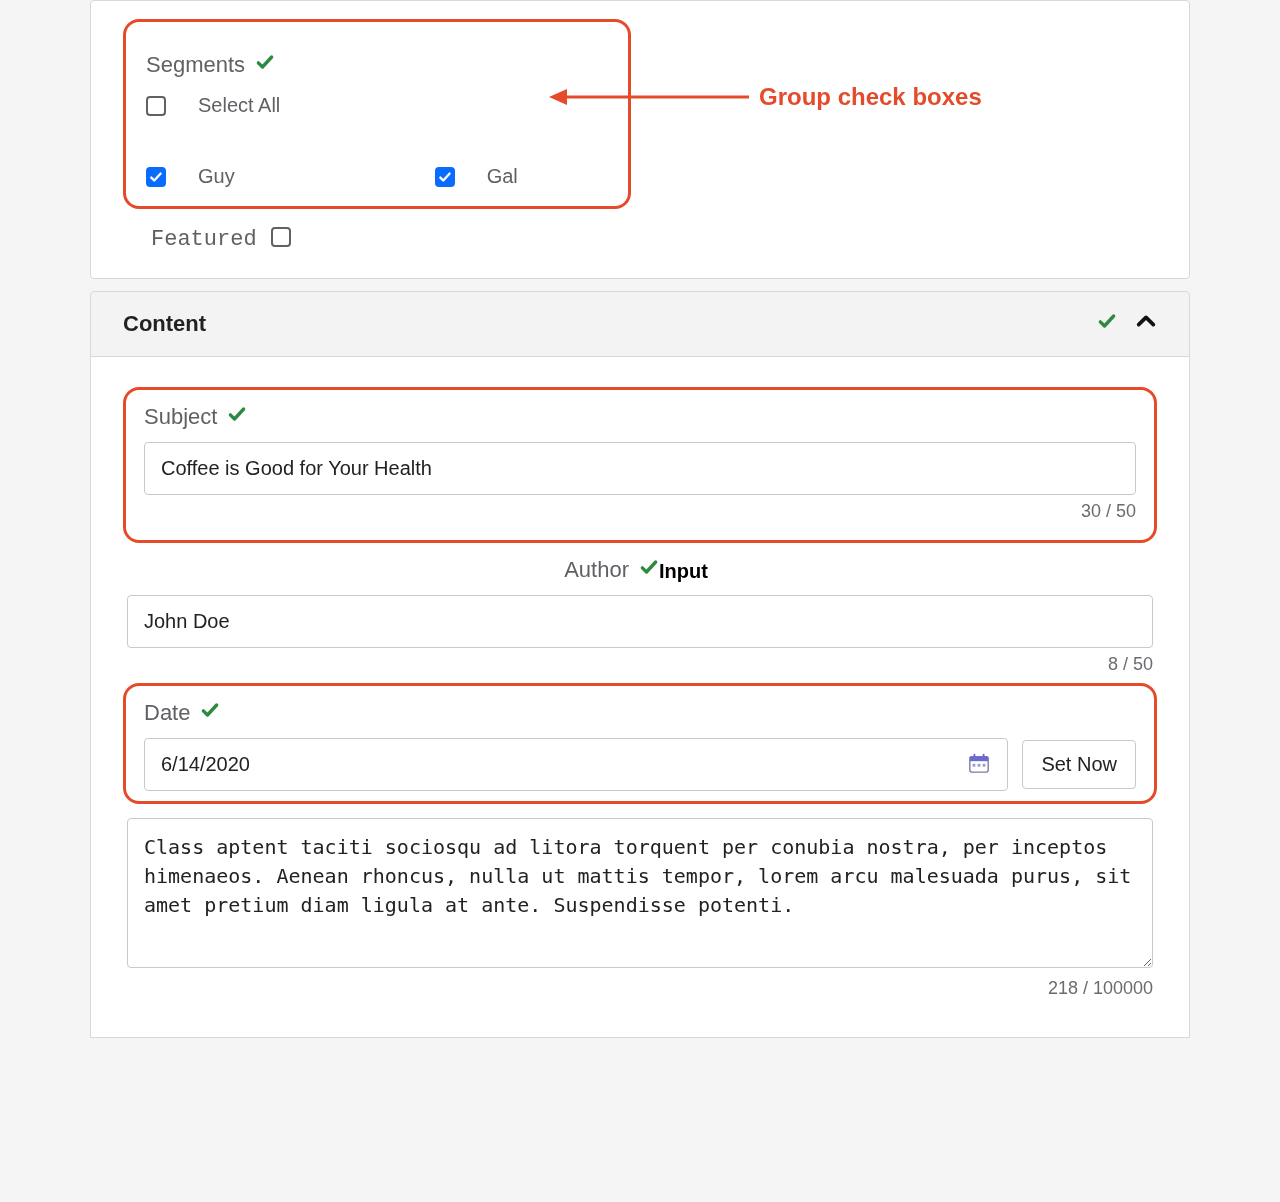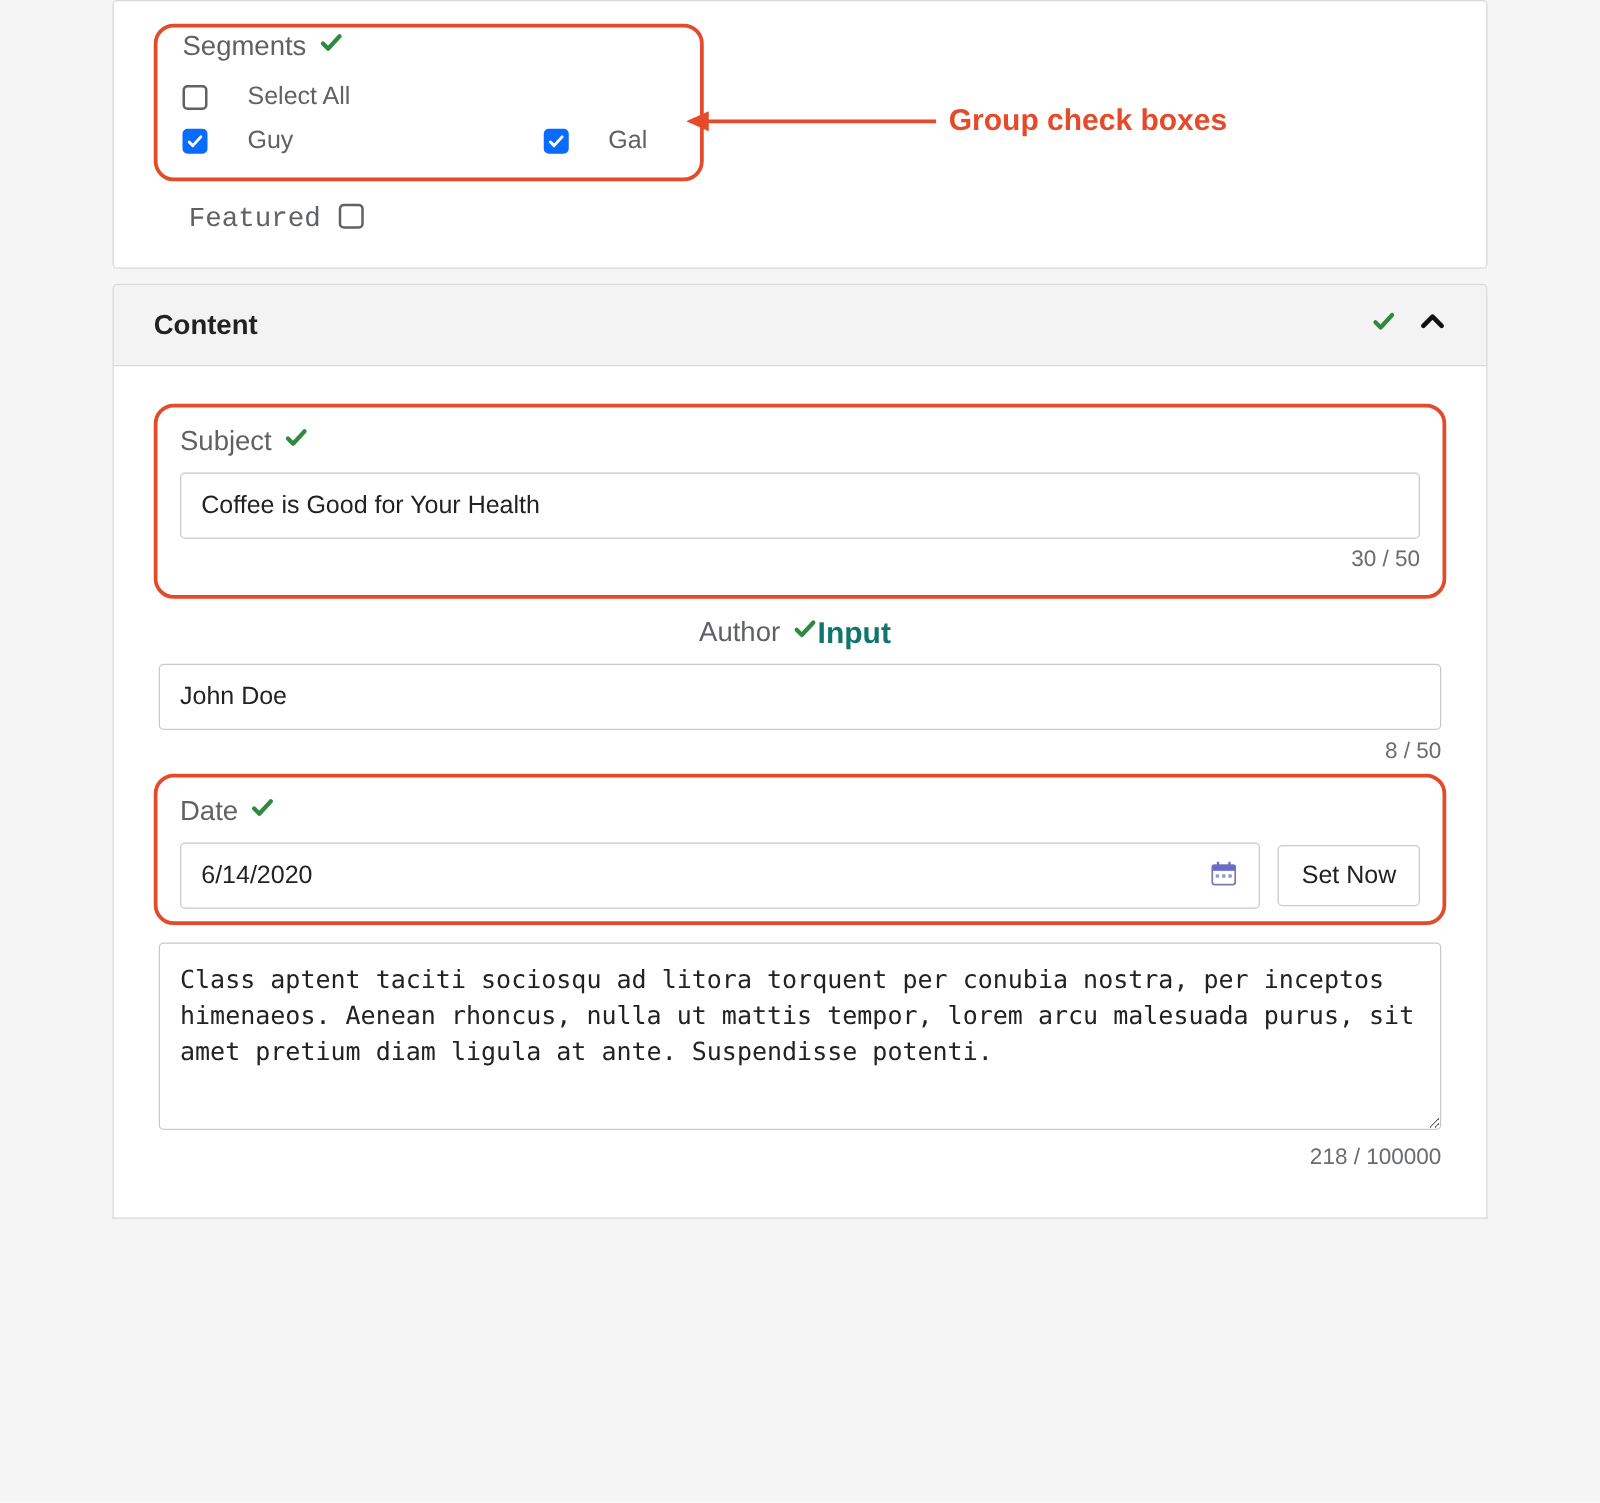--- a/index.html
+++ b/index.html
@@ -31,28 +31,28 @@
   border-radius: 4px 4px 0 0;
   padding: 18px 32px;
   font-size: 22px;
   font-weight: 700;
   color: #222;
 }
 .section-header-right { display:flex; align-items:center; gap:18px; }
 .seg-block {
   border: 3px solid #e54b2a;
   border-radius: 16px;
-  padding: 2px 20px 18px;
-  width: 440px;
+  padding: 30px 20px 18px;
+  width: 508px;
   position: relative;
   text-align: right;
 }
 .seg-title { font-size: 22px; color:#5f6165; display:flex; align-items:center; gap:10px; }
 .seg-opts { margin-top: 16px; display:flex; flex-direction:column; gap:12px; }
-.seg-row { display:flex; gap: 200px; }
+.seg-row { display:flex; gap: 200px; margin-top: 36px; }
 .chk-item { display:flex; align-items:center; gap:32px; font-size:20px; color:#5f6165; }
 .chk { width:20px; height:20px; border:2px solid #5f6165; border-radius:4px; display:inline-flex; align-items:center; justify-content:center; background:#fff; }
 .chk.checked { background:#0a6bff; border-color:#0a6bff; }
 .chk.checked svg { width:14px; height:14px; }
 .featured { margin-top: 18px; display:flex; align-items:flex-start; gap:14px; font-size:22px; color:#5f6165; padding-left: 28px; font-family: Liberation Mono, monospace; }
 .anno-arrow { position:absolute; left:458px; top:82px; display:flex; align-items:flex-start; gap:0; }
 .anno-arrow svg { width:200px; height:28px; }
 .anno-text { color:#e54b2a; font-size:24px; font-weight:700; margin-left:10px; }
 
 .content-body { padding: 30px 32px 30px; }
@@ -67,21 +67,21 @@
   color:#222;
   background:#fff;
 }
 .counter { text-align:right; color:#6a6c70; font-size:18px; margin-top:6px; }
 .callout {
   border:3px solid #e54b2a;
   border-radius:16px;
   padding:14px 18px 10px;
   margin-bottom:14px;
 }
-.anno-right { color:#0f766e; font-size:24px; font-weight:700; text-align:right; margin: -4px 8px 6px 0; }
+.anno-right { color:#000000; font-size:20px; font-weight:700; text-align:right; margin: -4px 8px 6px 0; }
 
 .date-row { display:flex; gap:14px; align-items:center; }
 .date-input-wrap { flex:1; position:relative; }
 .date-icon { position:absolute; right:18px; top:50%; transform:translateY(-50%); }
 .btn {
   border:1px solid #c9c9c9;
   border-radius:4px;
   background:#fff;
   padding:12px 18px;
   font-size:20px;

